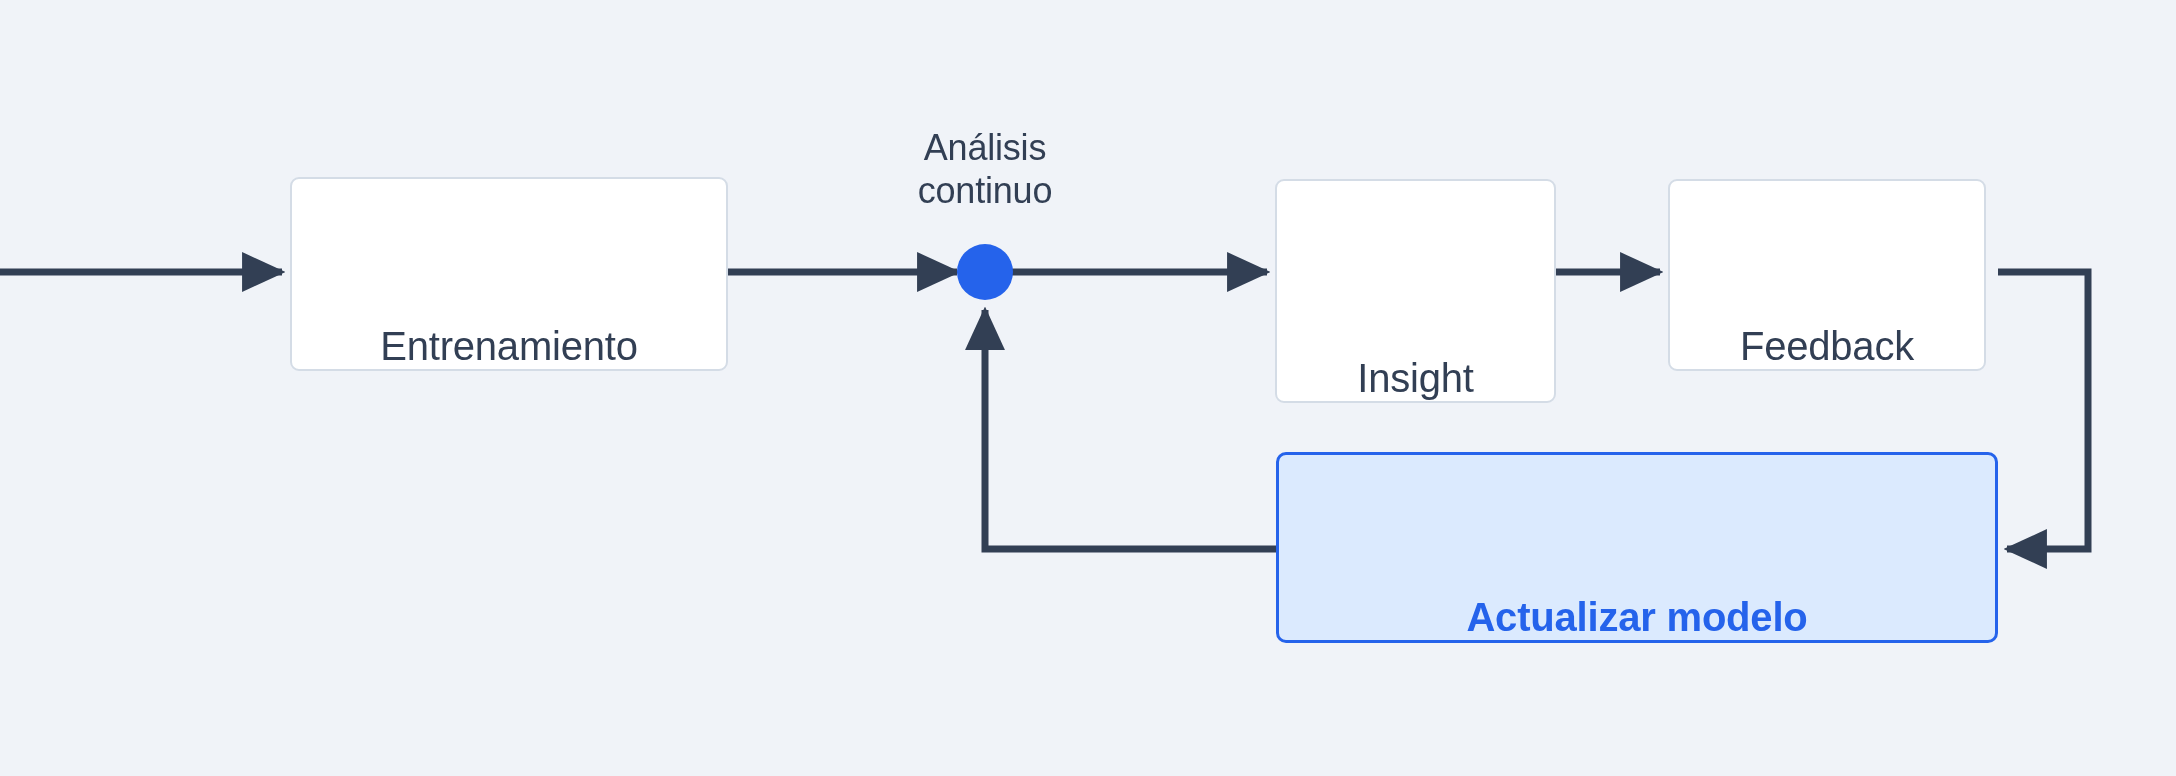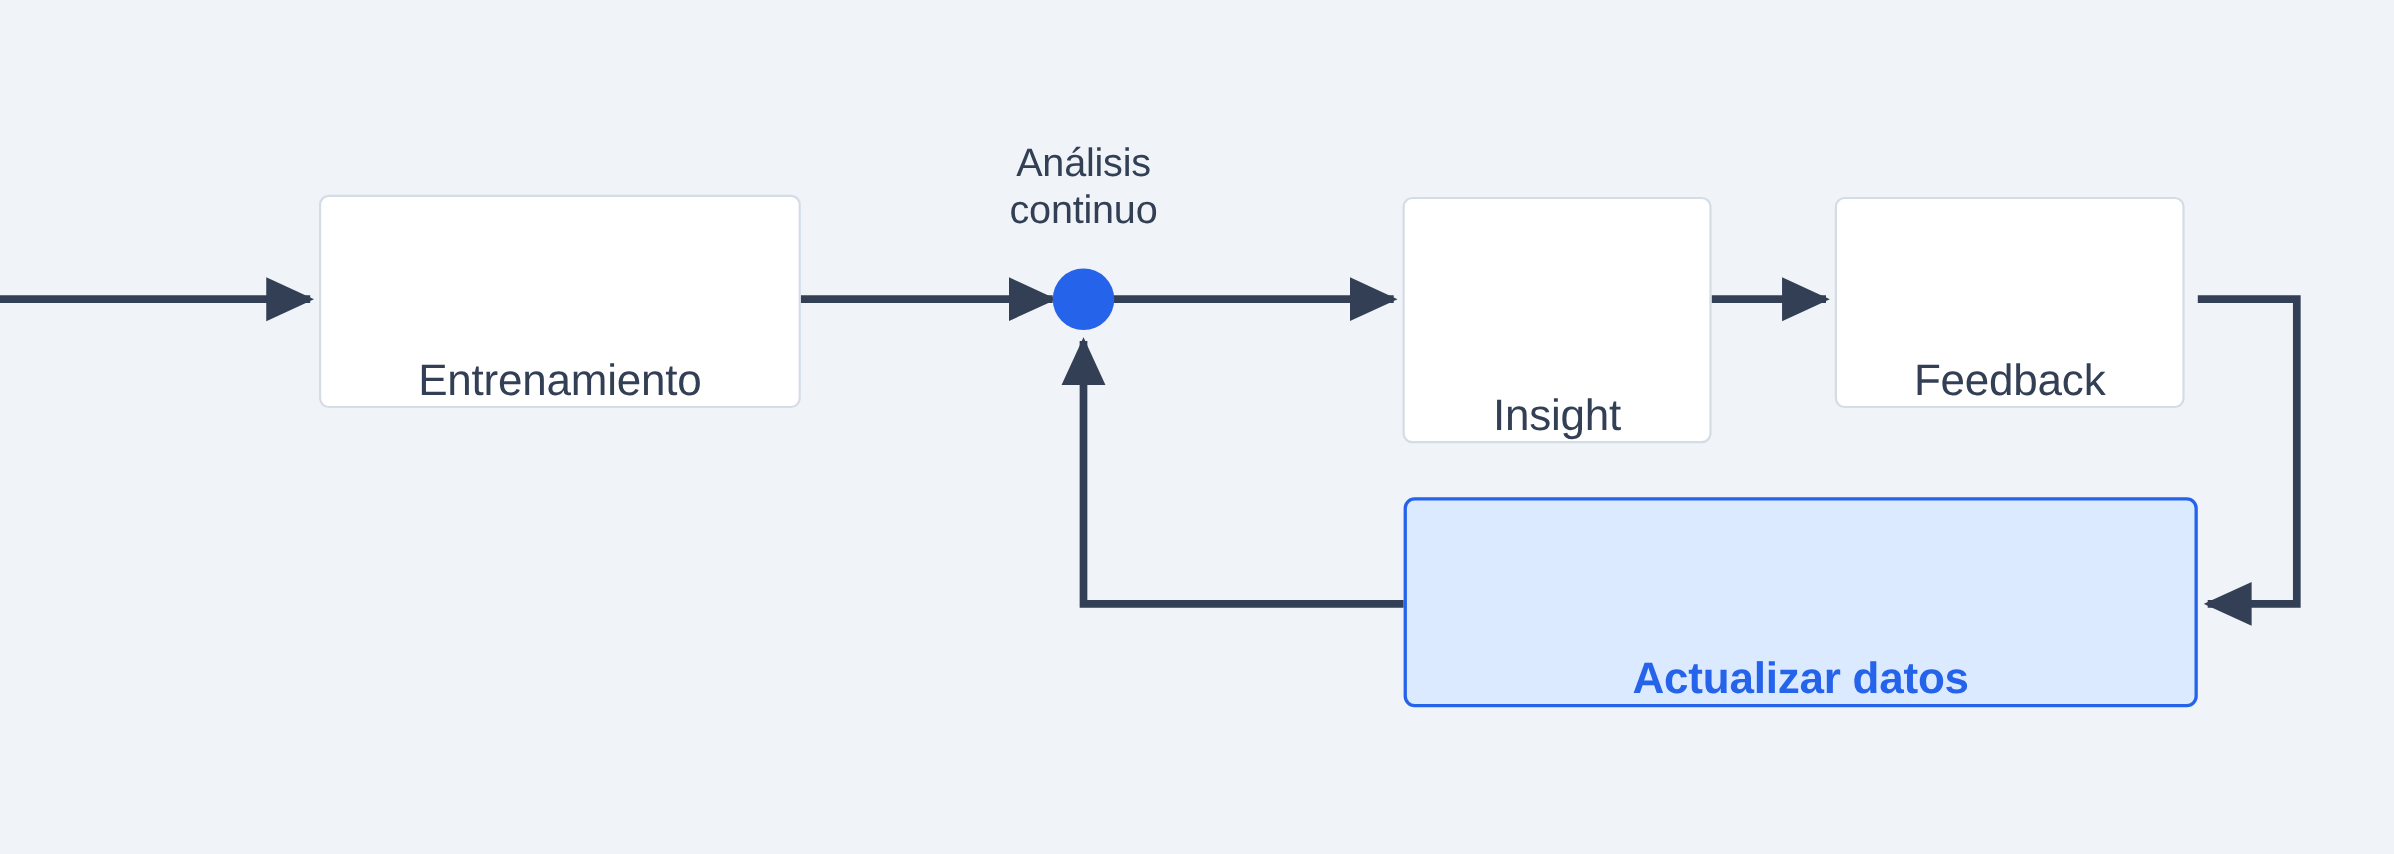--- a/index.html
+++ b/index.html
@@ -107,21 +107,21 @@
 
   <div class="node node-plain" style="left:1275px; top:179px; width:281px; height:224px;">
     <span class="node-label">Insight</span>
   </div>
 
   <div class="node node-plain" style="left:1668px; top:179px; width:318px; height:192px;">
     <span class="node-label">Feedback</span>
   </div>
 
   <div class="node node-highlight" style="left:1276px; top:452px; width:722px; height:191px;">
-    <span class="node-label">Actualizar datos</span>
+    <span class="node-label">Actualizar modelo</span>
   </div>
 
   <div class="junction-node" style="left:957px; top:244px; width:56px; height:56px;"></div>
 
 
   <div class="edge-label" style="left:855px; top:126px; width:260px;">Análisis
 continuo</div>
 
 </div>
 

